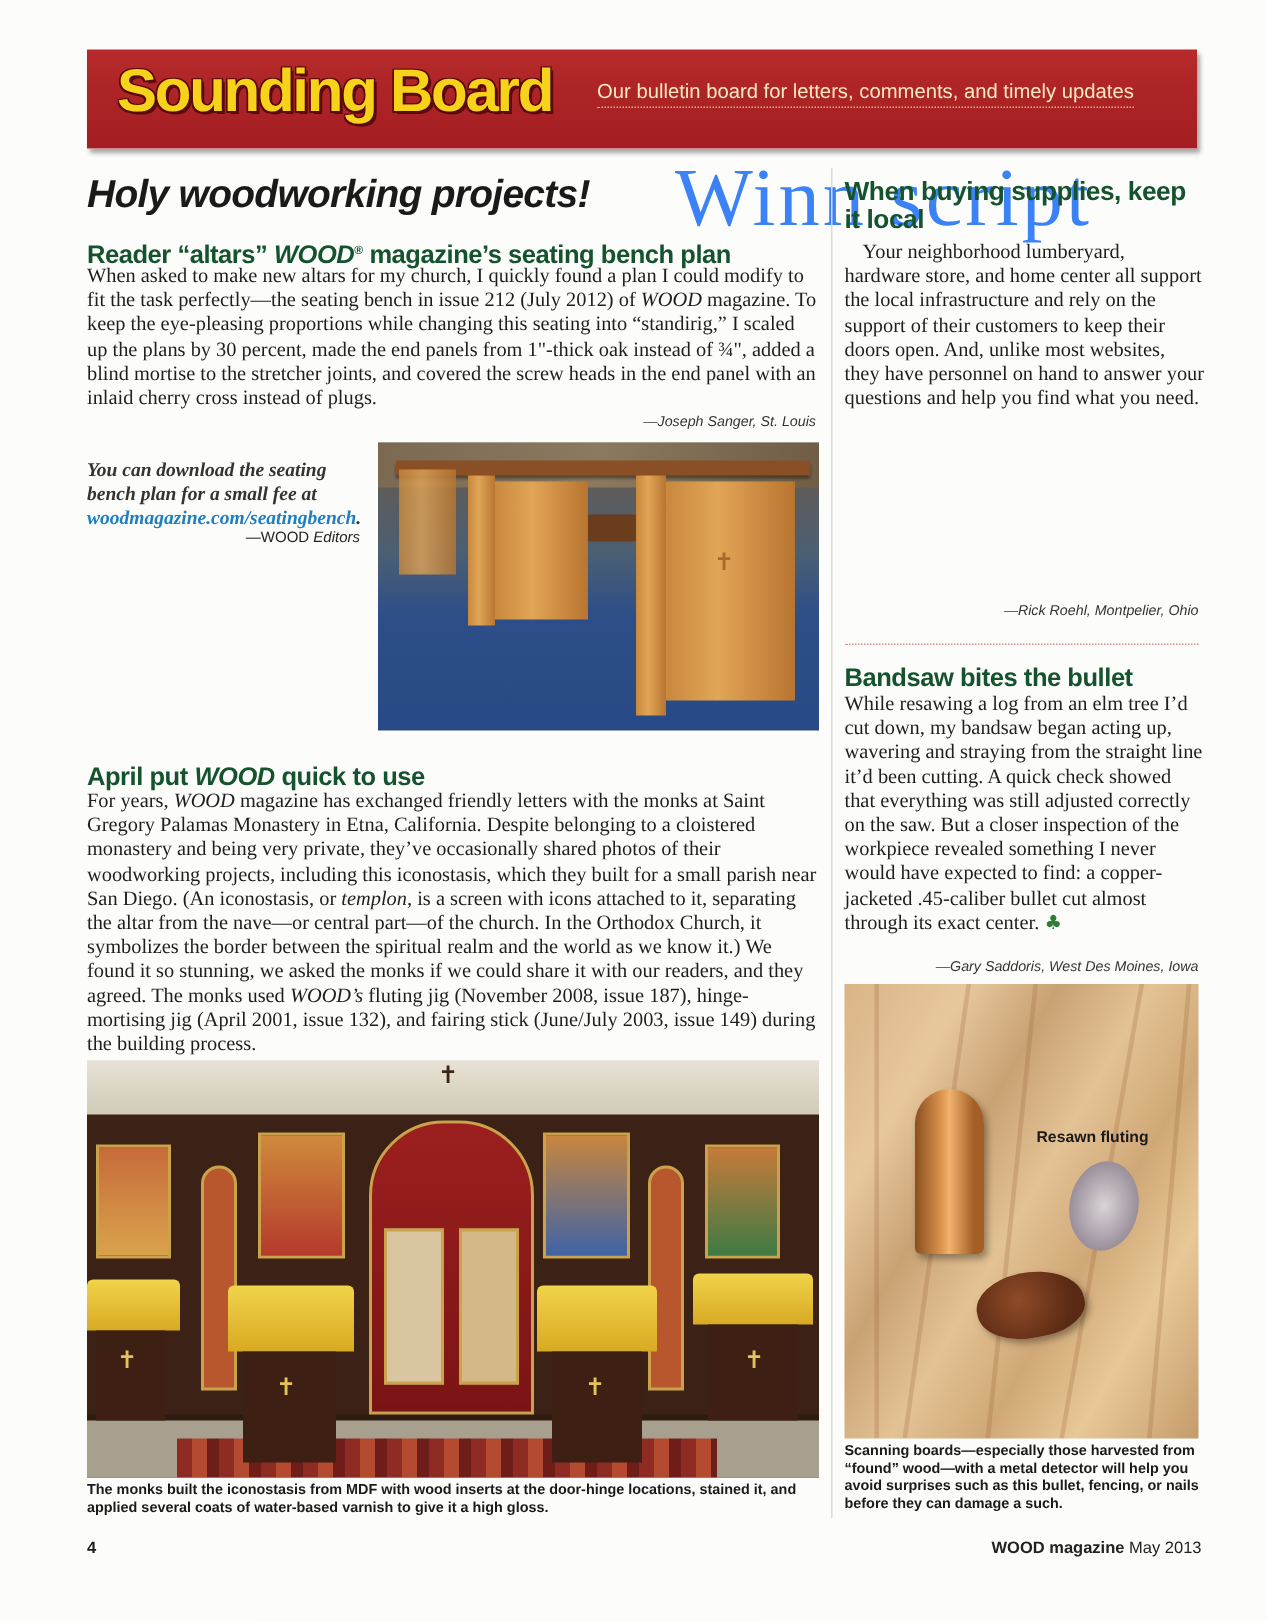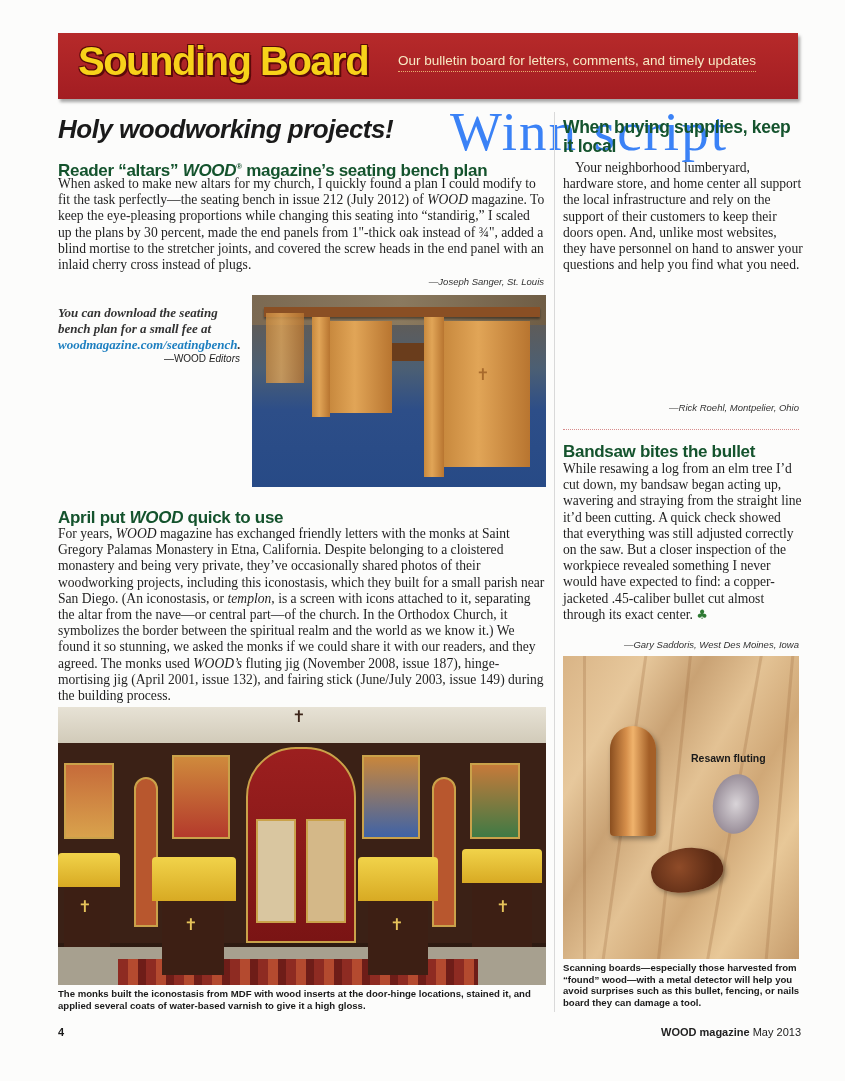--- a/index.html
+++ b/index.html
@@ -209,18 +209,18 @@
     <div class="grain" style="left:20px"></div>
     <div class="grain" style="left:60px;transform:skewX(-8deg)"></div>
     <div class="grain" style="left:110px;transform:skewX(-6deg)"></div>
     <div class="grain" style="left:170px;transform:skewX(-10deg)"></div>
     <div class="grain" style="left:215px;transform:skewX(-5deg)"></div>
     <div class="bullet-body"></div>
     <div class="bullet-slice"></div>
     <div class="bullet-spent"></div>
     <div class="bullet-label">Resawn fluting</div>
   </div>
-  <p class="caption cap-right">Scanning boards—especially those harvested from “found” wood—with a metal detector will help you avoid surprises such as this bullet, fencing, or nails board they can damage a tool.</p>
+  <p class="caption cap-right">Scanning boards—especially those harvested from “found” wood—with a metal detector will help you avoid surprises such as this bullet, fencing, or nails before they can damage a such.</p>
 
   <div class="footer-num">4</div>
   <div class="footer-mag"><b>WOOD magazine</b> <span>May 2013</span></div>
 
 </div>
 
 </body></html>

